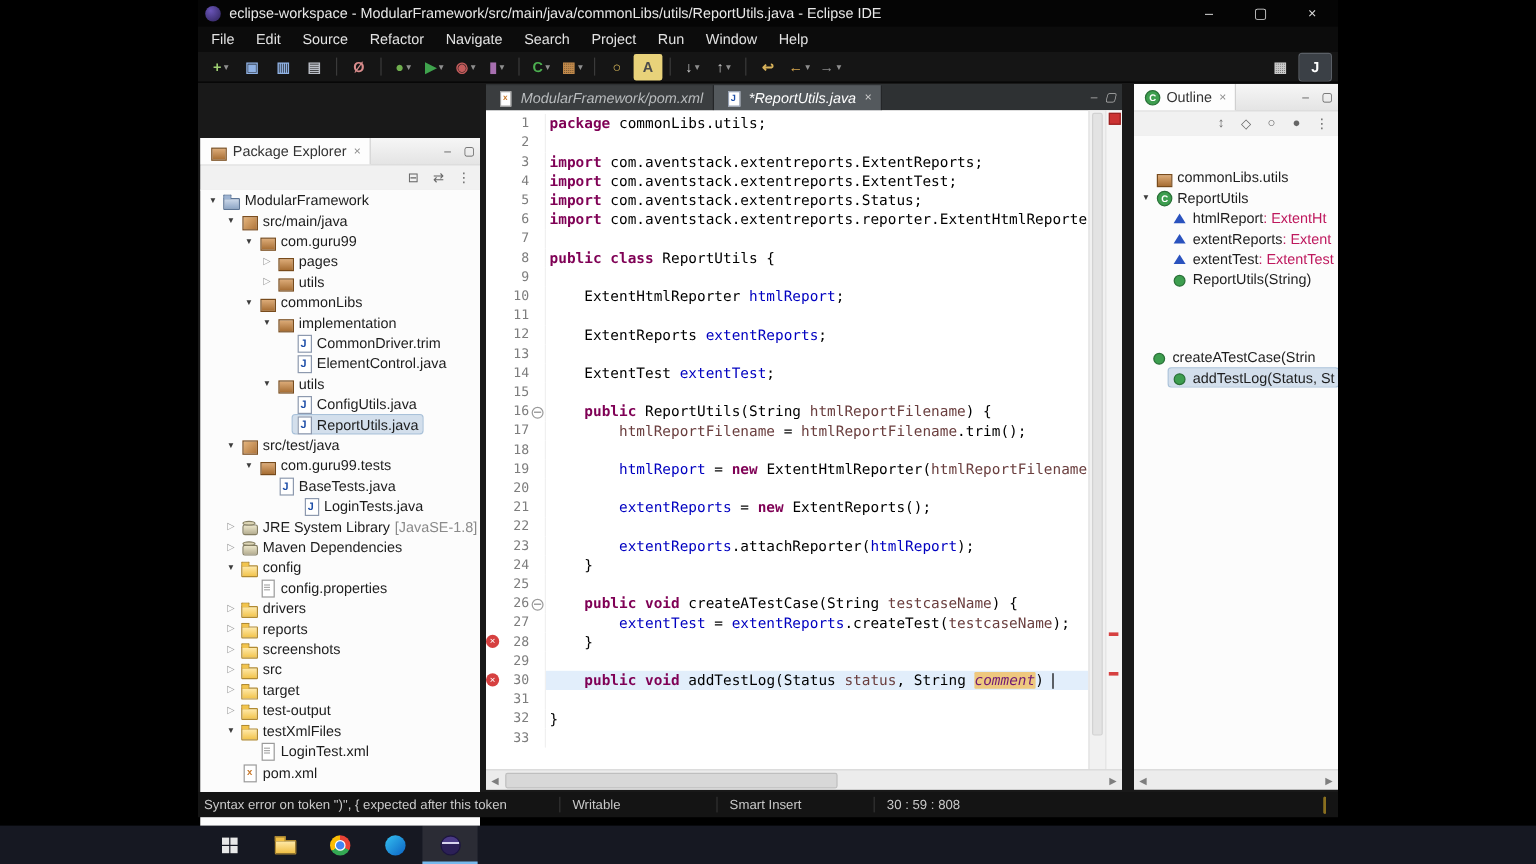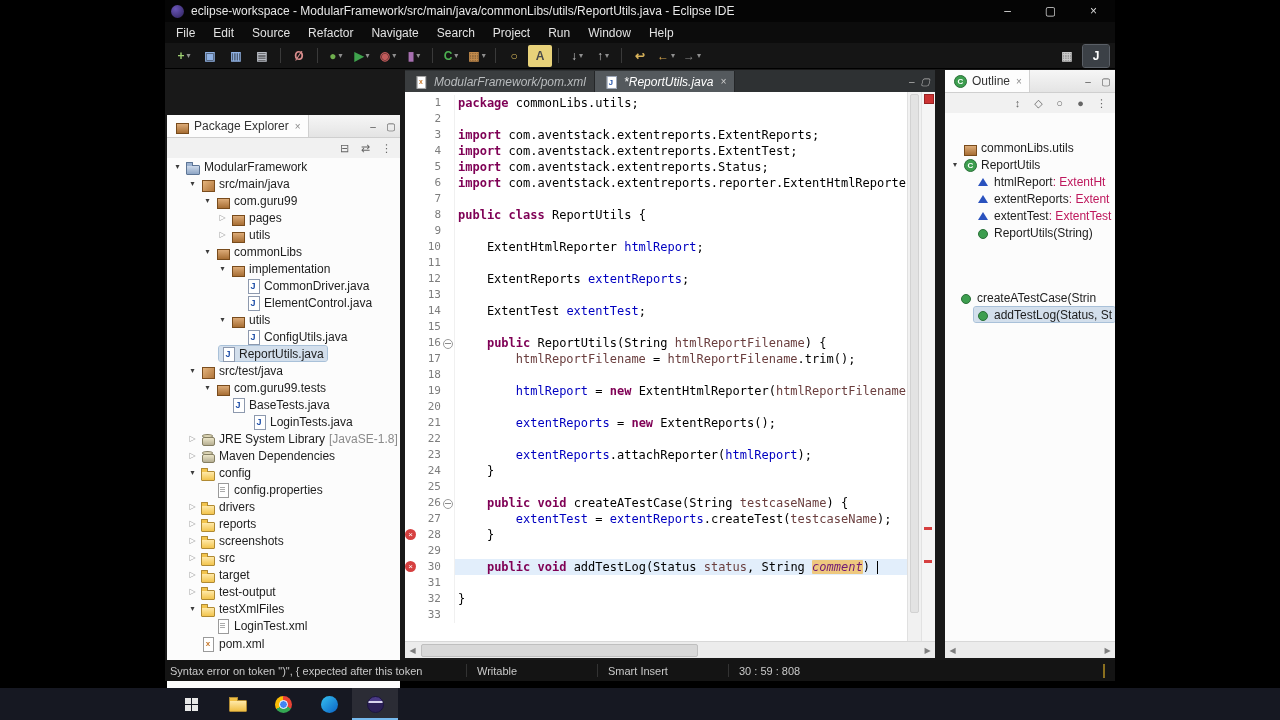--- a/index.html
+++ b/index.html
@@ -305,21 +305,21 @@
             <span class="arrow">▾</span>
             <span class="twrap">
               <span class="tico ic-package"></span>
               <span class="tlabel">implementation</span>
             </span>
           </div>
           <div class="trow" style="padding-left: 64px;">
             <span class="arrow"></span>
             <span class="twrap">
               <span class="tico ic-java-file"></span>
-              <span class="tlabel">CommonDriver.java</span>
+              <span class="tlabel">CommonDriver.trim</span>
             </span>
           </div>
           <div class="trow" style="padding-left: 64px;">
             <span class="arrow"></span>
             <span class="twrap">
               <span class="tico ic-java-file"></span>
               <span class="tlabel">ElementControl.java</span>
             </span>
           </div>
           <div class="trow" style="padding-left: 49px;">
@@ -329,21 +329,21 @@
               <span class="tlabel">utils</span>
             </span>
           </div>
           <div class="trow" style="padding-left: 64px;">
             <span class="arrow"></span>
             <span class="twrap">
               <span class="tico ic-java-file"></span>
               <span class="tlabel">ConfigUtils.java</span>
             </span>
           </div>
-          <div class="trow sel" style="padding-left: 39px; align-items: center;">
+          <div class="trow sel" style="padding-left: 64px; align-items: center;">
             <span class="arrow"></span>
             <span class="twrap">
               <span class="tico ic-java-file"></span>
               <span class="tlabel">ReportUtils.java</span>
             </span>
           </div>
           <div class="trow" style="padding-left: 19px;">
             <span class="arrow">▾</span>
             <span class="twrap">
               <span class="tico ic-src-folder"></span>

